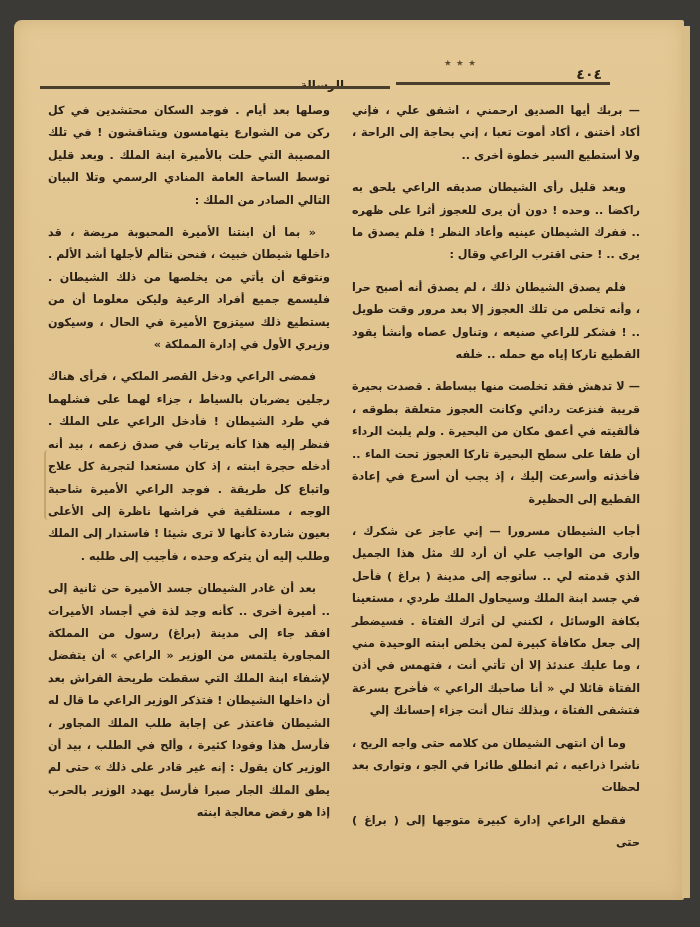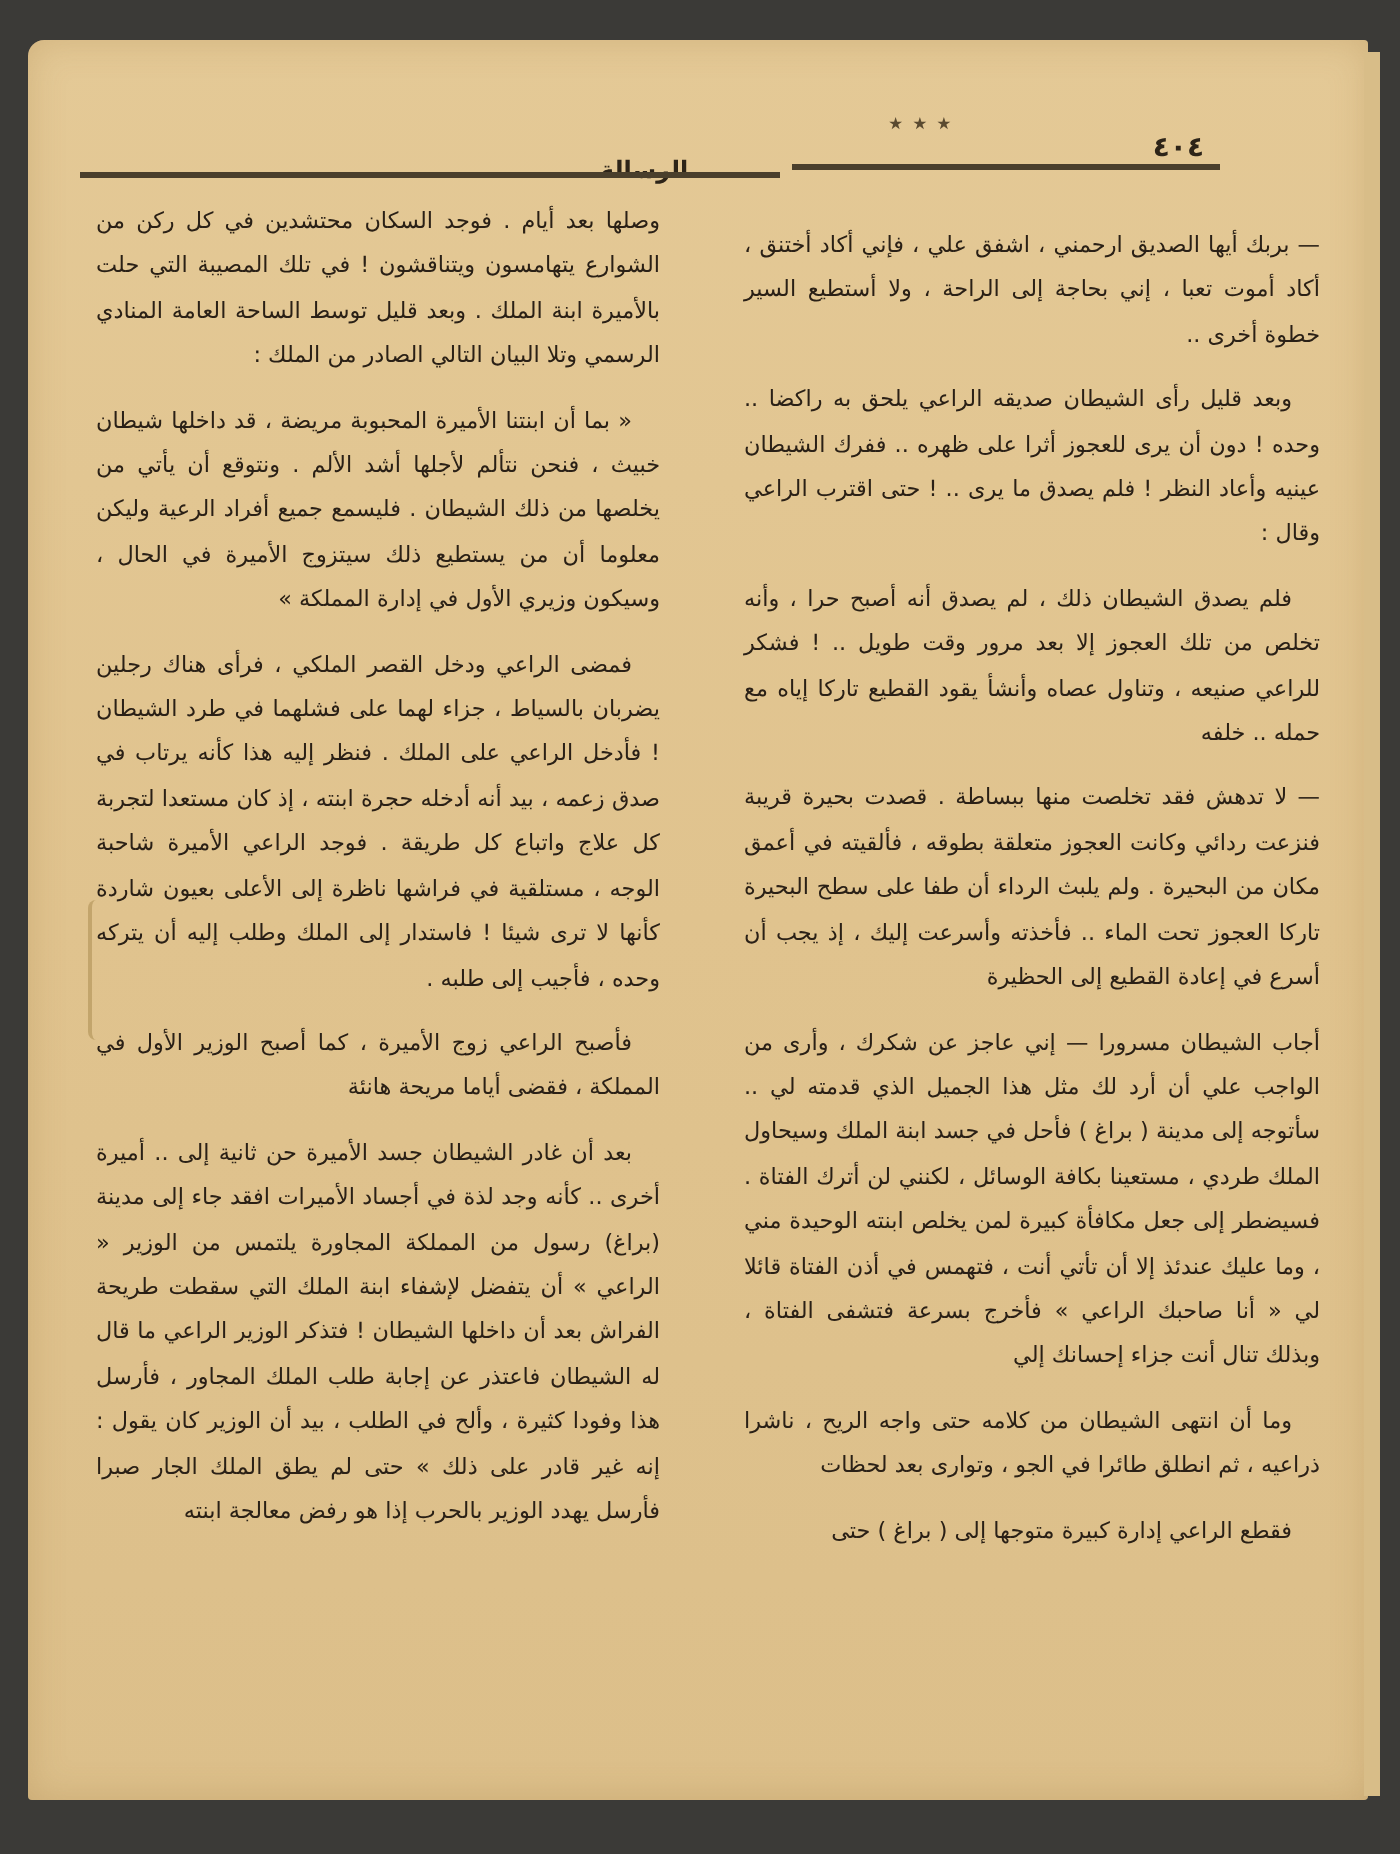--- a/index.html
+++ b/index.html
@@ -30,23 +30,23 @@
   .running-title {
     position: absolute; left: 260px; top: 12px; font-size: 12px; color: #2d2418; font-weight: bold;
     direction: rtl;
   }
   .rule-left { position: absolute; left: 0; top: 20px; width: 350px; height: 3px; background: #4a3f2c; }
   .rule-right { position: absolute; left: 356px; top: 16px; width: 214px; height: 3px; background: #4a3f2c; }
   .col {
     position: absolute; top: 100px; direction: rtl; text-align: justify;
     font-size: 11.2px; line-height: 22.4px; color: #2a2016;
   }
-  .col.right { left: 372px; width: 288px; margin-top: 12px; }
+  .col.right { left: 352px; width: 288px; }
   .col.left { left: 48px; width: 282px; }
-  .col p { margin: 0 0 10px 0; text-indent: 14px; }
+  .col p { margin: 0 0 10px 0; text-indent: 14px; font-weight: bold; }
   .col p.noindent { text-indent: 0; }
   .tear {
     position: absolute; left: 30px; top: 430px; width: 6px; height: 70px;
     border-left: 2px solid #b7995f; border-radius: 4px; opacity: 0.7;
   }
 </style>
 </head>
 <body>
 
 <div class="paper">
@@ -68,15 +68,14 @@
   <p class="noindent">— لا تدهش فقد تخلصت منها ببساطة . قصدت بحيرة قريبة فنزعت ردائي وكانت العجوز متعلقة بطوقه ، فألقيته في أعمق مكان من البحيرة . ولم يلبث الرداء أن طفا على سطح البحيرة تاركا العجوز تحت الماء .. فأخذته وأسرعت إليك ، إذ يجب أن أسرع في إعادة القطيع إلى الحظيرة</p>
   <p class="noindent">أجاب الشيطان مسرورا — إني عاجز عن شكرك ، وأرى من الواجب علي أن أرد لك مثل هذا الجميل الذي قدمته لي .. سأتوجه إلى مدينة ( براغ ) فأحل في جسد ابنة الملك وسيحاول الملك طردي ، مستعينا بكافة الوسائل ، لكنني لن أترك الفتاة . فسيضطر إلى جعل مكافأة كبيرة لمن يخلص ابنته الوحيدة مني ، وما عليك عندئذ إلا أن تأتي أنت ، فتهمس في أذن الفتاة قائلا لي « أنا صاحبك الراعي » فأخرج بسرعة فتشفى الفتاة ، وبذلك تنال أنت جزاء إحسانك إلي</p>
   <p>وما أن انتهى الشيطان من كلامه حتى واجه الريح ، ناشرا ذراعيه ، ثم انطلق طائرا في الجو ، وتوارى بعد لحظات</p>
   <p>فقطع الراعي إدارة كبيرة متوجها إلى ( براغ ) حتى</p>
 </div>
 
 <div class="col left">
   <p class="noindent">وصلها بعد أيام . فوجد السكان محتشدين في كل ركن من الشوارع يتهامسون ويتناقشون ! في تلك المصيبة التي حلت بالأميرة ابنة الملك . وبعد قليل توسط الساحة العامة المنادي الرسمي وتلا البيان التالي الصادر من الملك :</p>
   <p>« بما أن ابنتنا الأميرة المحبوبة مريضة ، قد داخلها شيطان خبيث ، فنحن نتألم لأجلها أشد الألم . ونتوقع أن يأتي من يخلصها من ذلك الشيطان . فليسمع جميع أفراد الرعية وليكن معلوما أن من يستطيع ذلك سيتزوج الأميرة في الحال ، وسيكون وزيري الأول في إدارة المملكة »</p>
   <p>فمضى الراعي ودخل القصر الملكي ، فرأى هناك رجلين يضربان بالسياط ، جزاء لهما على فشلهما في طرد الشيطان ! فأدخل الراعي على الملك . فنظر إليه هذا كأنه يرتاب في صدق زعمه ، بيد أنه أدخله حجرة ابنته ، إذ كان مستعدا لتجربة كل علاج واتباع كل طريقة . فوجد الراعي الأميرة شاحبة الوجه ، مستلقية في فراشها ناظرة إلى الأعلى بعيون شاردة كأنها لا ترى شيئا ! فاستدار إلى الملك وطلب إليه أن يتركه وحده ، فأجيب إلى طلبه .</p>
-  <p>فأصبح الراعي زوج الأميرة ، كما أصبح الوزير الأول في المملكة ، فقضى أياما مريحة هانئة</p>
   <p>بعد أن غادر الشيطان جسد الأميرة حن ثانية إلى .. أميرة أخرى .. كأنه وجد لذة في أجساد الأميرات افقد جاء إلى مدينة (براغ) رسول من المملكة المجاورة يلتمس من الوزير « الراعي » أن يتفضل لإشفاء ابنة الملك التي سقطت طريحة الفراش بعد أن داخلها الشيطان ! فتذكر الوزير الراعي ما قال له الشيطان فاعتذر عن إجابة طلب الملك المجاور ، فأرسل هذا وفودا كثيرة ، وألح في الطلب ، بيد أن الوزير كان يقول : إنه غير قادر على ذلك » حتى لم يطق الملك الجار صبرا فأرسل يهدد الوزير بالحرب إذا هو رفض معالجة ابنته</p>
 </div>
 
 </body></html>

